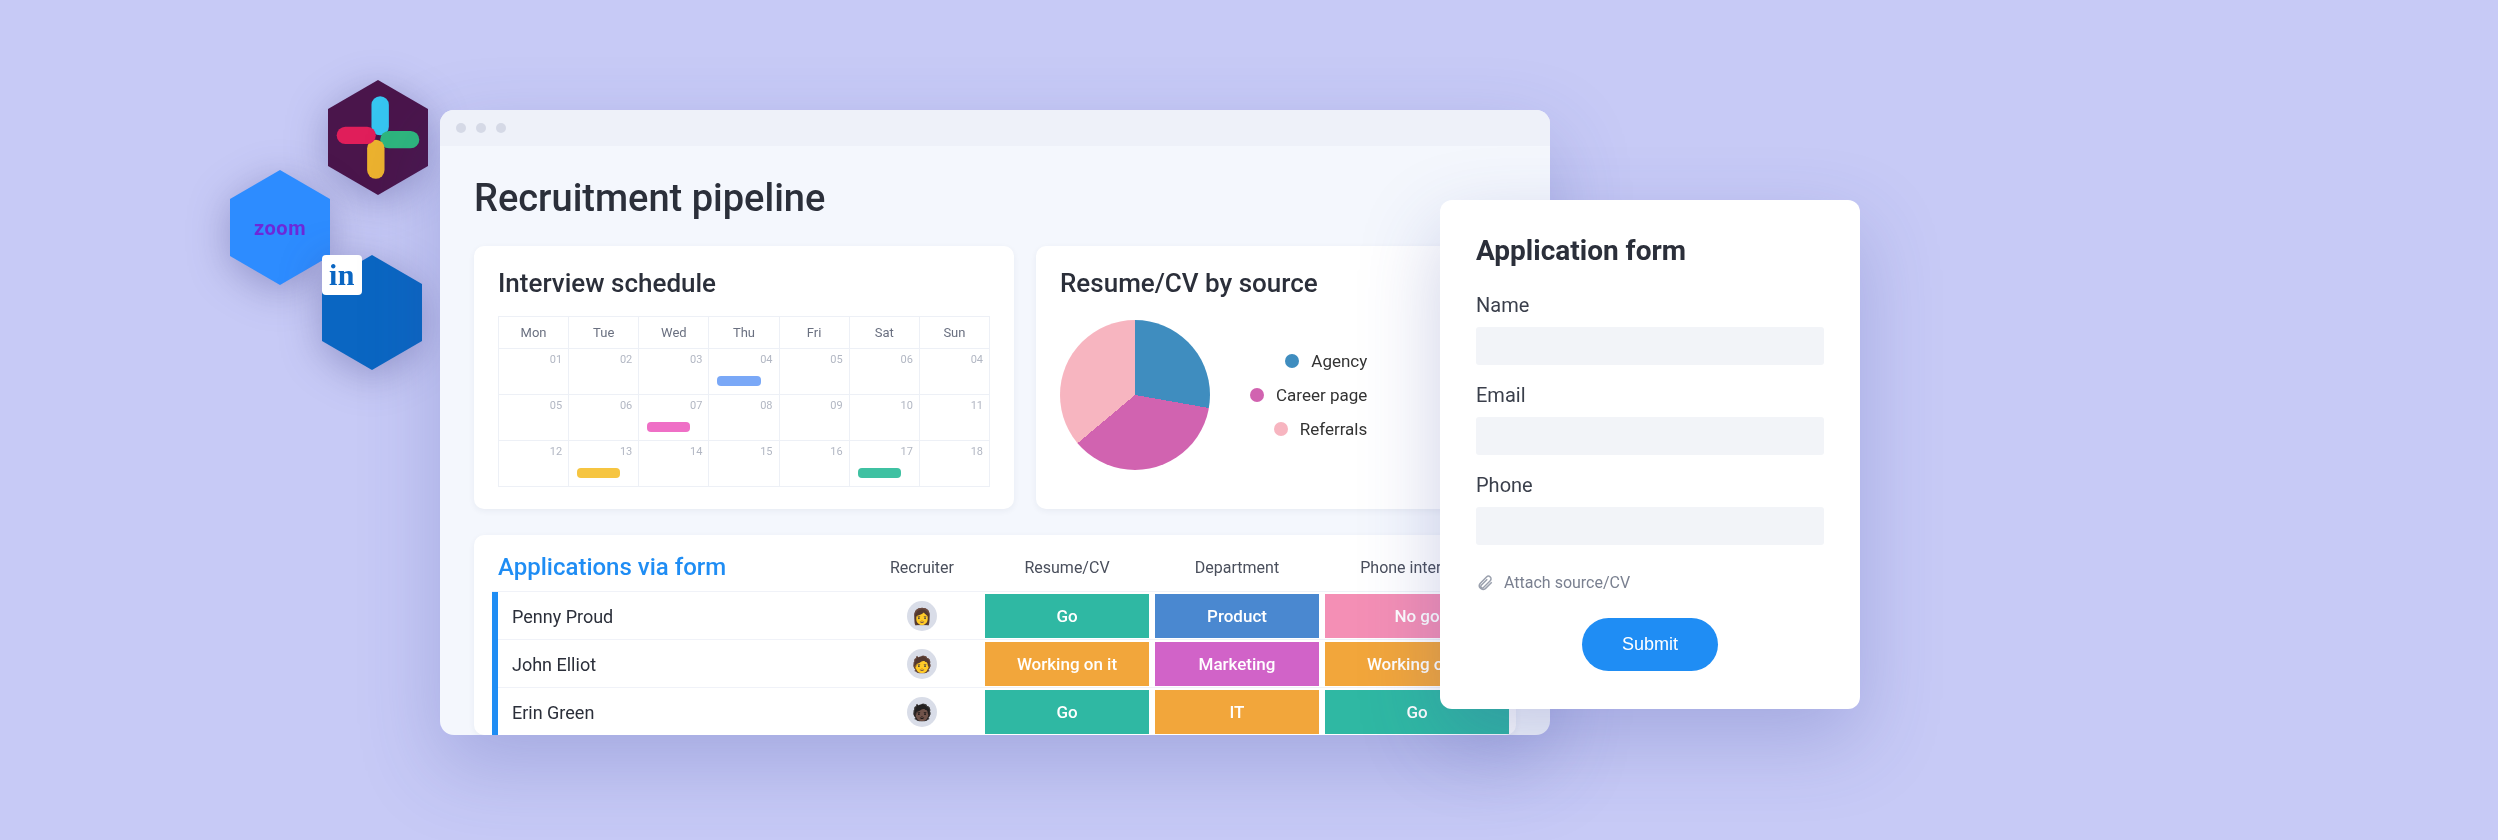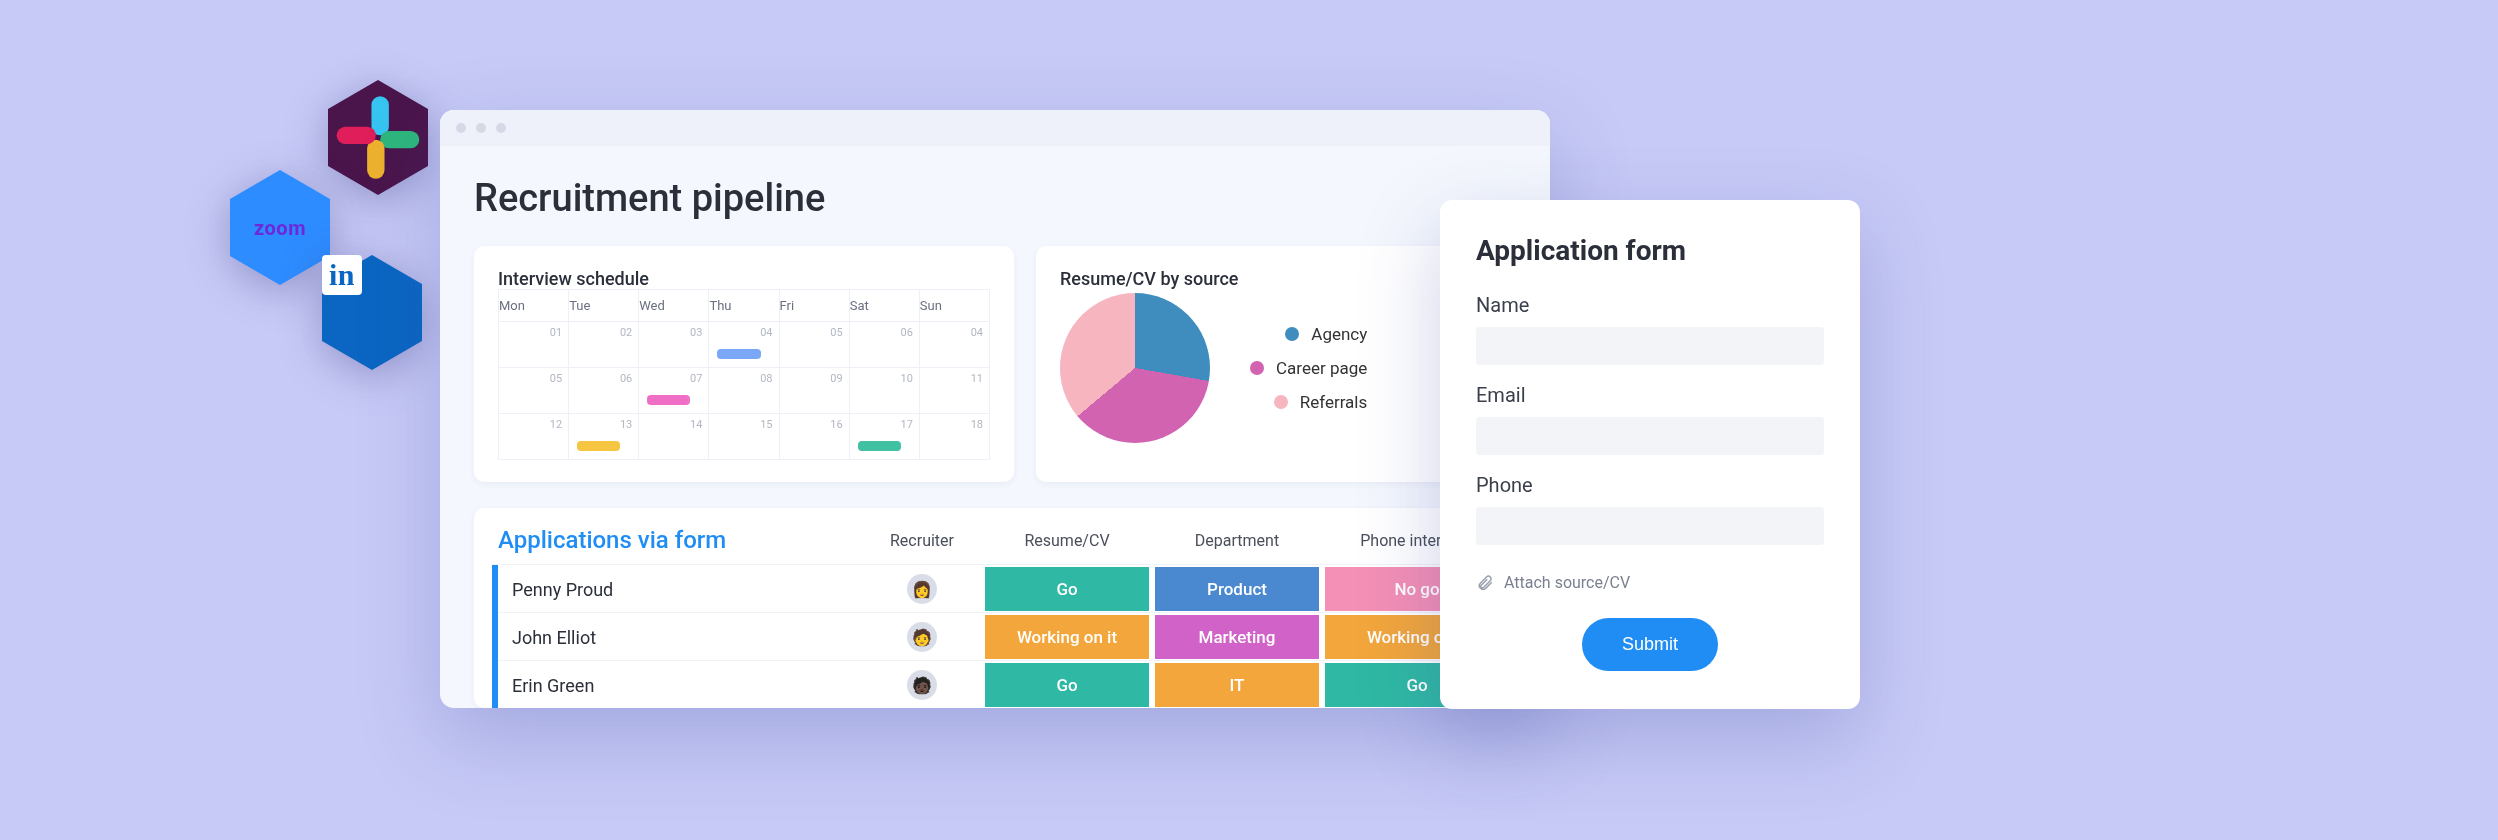--- a/index.html
+++ b/index.html
@@ -59,30 +59,30 @@
   .dot { width:10px; height:10px; border-radius:50%; background:#d5d9e6; }
   .browser-body { padding: 30px 34px 0 34px; }
 
   .page-title { font-size: 38px; font-weight: 500; color:#2b2f3a; margin-bottom: 26px; }
 
   .row1 { display:flex; gap: 22px; margin-bottom: 26px; }
   .card {
     background:#fff; border-radius:10px; padding:22px 24px;
     box-shadow: 0 2px 6px rgba(40,50,90,.06);
   }
-  .card-title { font-size: 18px; color:#2b2f3a; font-weight:500; }
+  .card-title { font-size: 26px; color:#2b2f3a; font-weight:500; margin-bottom:18px; }
 
   
   .cal-card { flex: 0 0 540px; }
   .cal {
     display:grid; grid-template-columns: repeat(7, 1fr);
     border-top:1px solid #edf0f6; border-left:1px solid #edf0f6;
   }
   .cal-head {
-    font-size:13px; color:#6a7080; padding:8px 0;
+    text-align:center; font-size:13px; color:#6a7080; padding:8px 0;
     border-right:1px solid #edf0f6; border-bottom:1px solid #edf0f6;
     background:#fff;
   }
   .cal-cell {
     position:relative; height:46px;
     border-right:1px solid #edf0f6; border-bottom:1px solid #edf0f6;
     background:#fff;
   }
   .cal-num {
     position:absolute; top:4px; right:6px;

